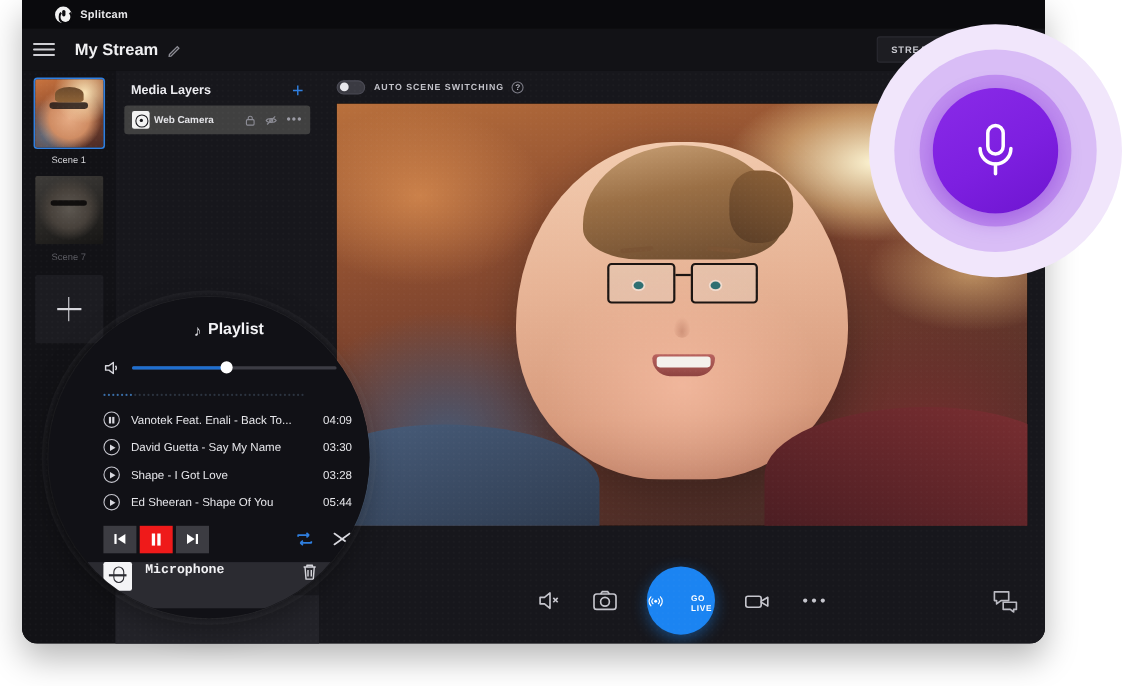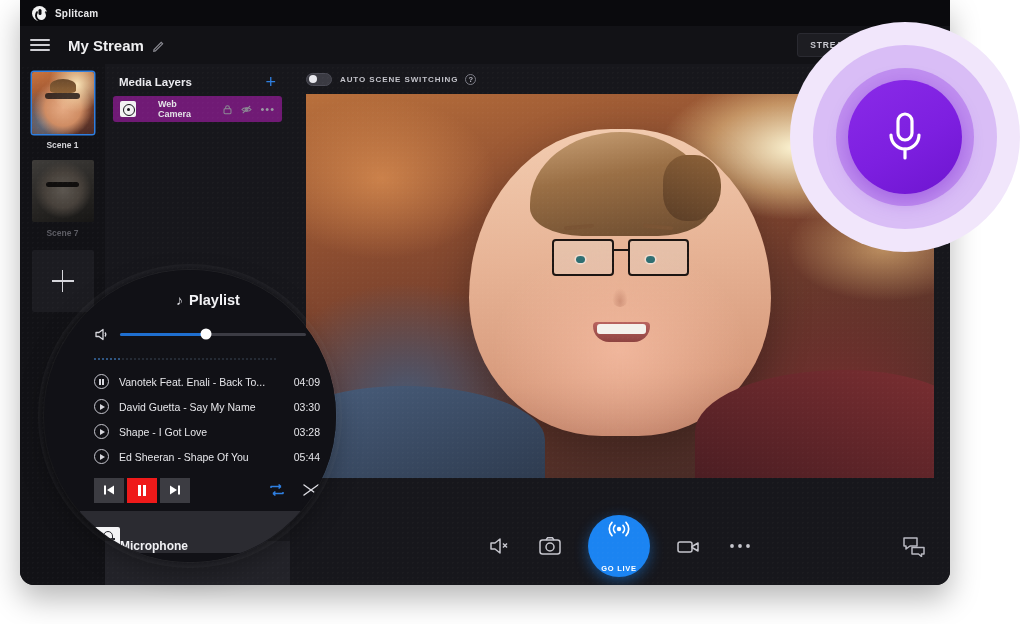--- a/index.html
+++ b/index.html
@@ -24,21 +24,21 @@
     content:""; position:absolute; inset:0; pointer-events:none;
     background-image: radial-gradient(rgba(255,255,255,.035) 1px, transparent 1px);
     background-size: 5px 5px;
     opacity:.55;
   }
 
   
   .titlebar {
     position: absolute; left: 0; top: 0; width: 100%; height: 26px;
     background: #0a0a0d; display: flex; align-items: center; gap: 8px;
-    padding-left: 12px; z-index: 6;
+    padding-left: 30px; z-index: 6;
   }
   .brand-logo {
     width: 15px; height: 15px; border-radius: 50%;
     background: #f2f2f2; position: relative; flex: none;
   }
   .brand-logo::before{
     content:""; position:absolute; left:50%; top:3px; transform:translateX(-50%);
     width:3px; height:6px; background:#0a0a0d; border-radius:2px; z-index:2;
   }
   .brand-logo::after{
@@ -75,21 +75,21 @@
   .scenes-rail {
     width: 85px; background:#121216; padding:8px 0 0 0;
     display:flex; flex-direction:column; align-items:center; gap:4px; flex:none;
   }
   .scene-card { width:62px; display:flex; flex-direction:column; align-items:center; cursor:pointer; }
   .scene-thumb {
     width:62px; height:62px; border-radius:2px; overflow:hidden; position:relative;
     background:#2b2b31;
   }
   .scene-card.active .scene-thumb { box-shadow: 0 0 0 1.5px #2f7fe0; }
-  .scene-label { font-size:8.5px; color:#d6d6da; margin-top:6px; margin-bottom:6px; font-weight:700; }
+  .scene-label { font-size:8.5px; color:#d6d6da; margin-top:6px; margin-bottom:6px; font-weight:400; }
   .scene-card.dim .scene-thumb{ filter:brightness(.45) saturate(.5); }
   .scene-card.dim .scene-label{ color:#5d5d64; }
   .thumb-face-1{
     position:absolute; inset:0;
     background:
       radial-gradient(circle at 72% 20%, rgba(255,236,190,.95) 0%, rgba(255,190,120,.0) 42%),
       radial-gradient(circle at 50% 58%, #e6ab84 0%, #cf8c63 38%, rgba(0,0,0,0) 62%),
       radial-gradient(circle at 20% 80%, #5b6f86 0%, rgba(0,0,0,0) 45%),
       linear-gradient(160deg, #c9743f 0%, #8d4a2c 45%, #4a2a26 100%);
   }
@@ -121,22 +121,22 @@
   }
   .add-scene .plus::before{ left:0; top:10px; width:22px; height:1.6px; }
   .add-scene .plus::after{ top:0; left:10px; width:1.6px; height:22px; }
 
   
   .layers-col { width:185px; background:#17171c; flex:none; display:flex; flex-direction:column; }
   .layers-head { display:flex; align-items:center; padding:12px 14px 8px 14px; }
   .layers-title { color:#ebebef; font-size:11.5px; font-weight:700; }
   .layers-add { margin-left:auto; color:#2f7fe0; font-size:18px; line-height:12px; cursor:pointer; font-weight:300;}
   .layer-item {
-    margin:0 8px; height:26px; background:#701a75; border-radius:3px;
-    display:flex; align-items:center; padding:0 7px; gap:22px; cursor:pointer;
+    margin:0 8px; height:26px; background:#404040; border-radius:3px;
+    display:flex; align-items:center; padding:0 7px; gap:4px; cursor:pointer;
   }
   .layer-thumb { width:16px;height:16px;background:#f2f2f2;border-radius:2px;position:relative;flex:none; }
   .layer-thumb::before{content:"";position:absolute;left:3px;top:3px;width:10px;height:10px;border:1.6px solid #17171c;border-radius:50%;}
   .layer-thumb::after{content:"";position:absolute;left:6.5px;top:6.5px;width:3px;height:3px;background:#17171c;border-radius:50%;}
   .layer-name { color:#e4e4e8; font-size:9px; font-weight:700; }
   .layer-icons { margin-left:auto; display:flex; gap:8px; align-items:center; color:#8c8c95; }
   .ico { width:11px; height:11px; display:block; }
   .dots3{ letter-spacing:1px; font-size:11px; color:#9a9aa3; line-height:6px; }
 
   
@@ -243,21 +243,21 @@
 
   
   .bottom-bar {
     height:78px; display:flex; align-items:center; justify-content:center;
     position:relative;
   }
   .tool-row { display:flex; align-items:center; gap:26px; }
   .tool-btn { color:#c6c6cd; cursor:pointer; display:flex; align-items:center; justify-content:center; }
   .golive{
     width:62px;height:62px;border-radius:50%;
-    background:#1b84f2; display:flex;flex-direction:column;align-items:center;justify-content:center;
+    background:#1b84f2; display:flex;align-items:center;justify-content:center;
     cursor:pointer; box-shadow:0 4px 14px rgba(27,132,242,.45);gap:24px;
   }
   .golive .lbl{ color:#fff; font-size:7.5px; font-weight:700; letter-spacing:.7px; margin-top:3px; }
   .chat-btn{ position:absolute; right:24px; top:50%; transform:translateY(-50%); cursor:pointer; color:#b9b9c1; }
 
   
   .magnifier{
     position:absolute; left:44px; top:270px; width:292px; height:292px;
     border-radius:50%; overflow:hidden; z-index:20;
     background:#111116;
@@ -294,21 +294,21 @@
   .ttime{ color:#e6e6ea; font-size:10.5px; flex:none; }
 
   .transport{ height:42px; display:flex; align-items:center; padding:0 16px 0 14px; gap:0; }
   .tbtn{ width:30px;height:25px; background:#3c3c42; display:flex;align-items:center;justify-content:center; cursor:pointer; }
   .tbtn.play{ background:#ef1a1a; margin:0 3px; }
   .tbtn .pbars{ display:flex; gap:2.5px; }
   .tbtn .pbars i{ width:3px;height:11px;background:#fff; display:block;}
   .t-right{ margin-left:auto; display:flex; align-items:center; gap:16px; }
 
   .mag-microw{
-    height:42px; background:#2b2b31; display:flex; align-items:flex-end; padding:0 14px;
+    height:42px; background:#2b2b31; display:flex; align-items:flex-start; gap:12px; padding:0 14px;font-family:Liberation Mono, monospace;
   }
   .mic-thumb{ width:26px;height:26px;background:#f4f4f6;border-radius:2px;position:relative;flex:none;}
   .mic-thumb::before{
     content:""; position:absolute; left:9px; top:4px; width:8px;height:13px;border-radius:5px;
     border:1.8px solid #2b2b31;
   }
   .mic-thumb::after{
     content:""; position:absolute; left:5px; top:11px; width:16px;height:1.8px; background:#2b2b31;
   }
   .mic-name{ color:#f1f1f4; font-size:12px; font-weight:700; }

